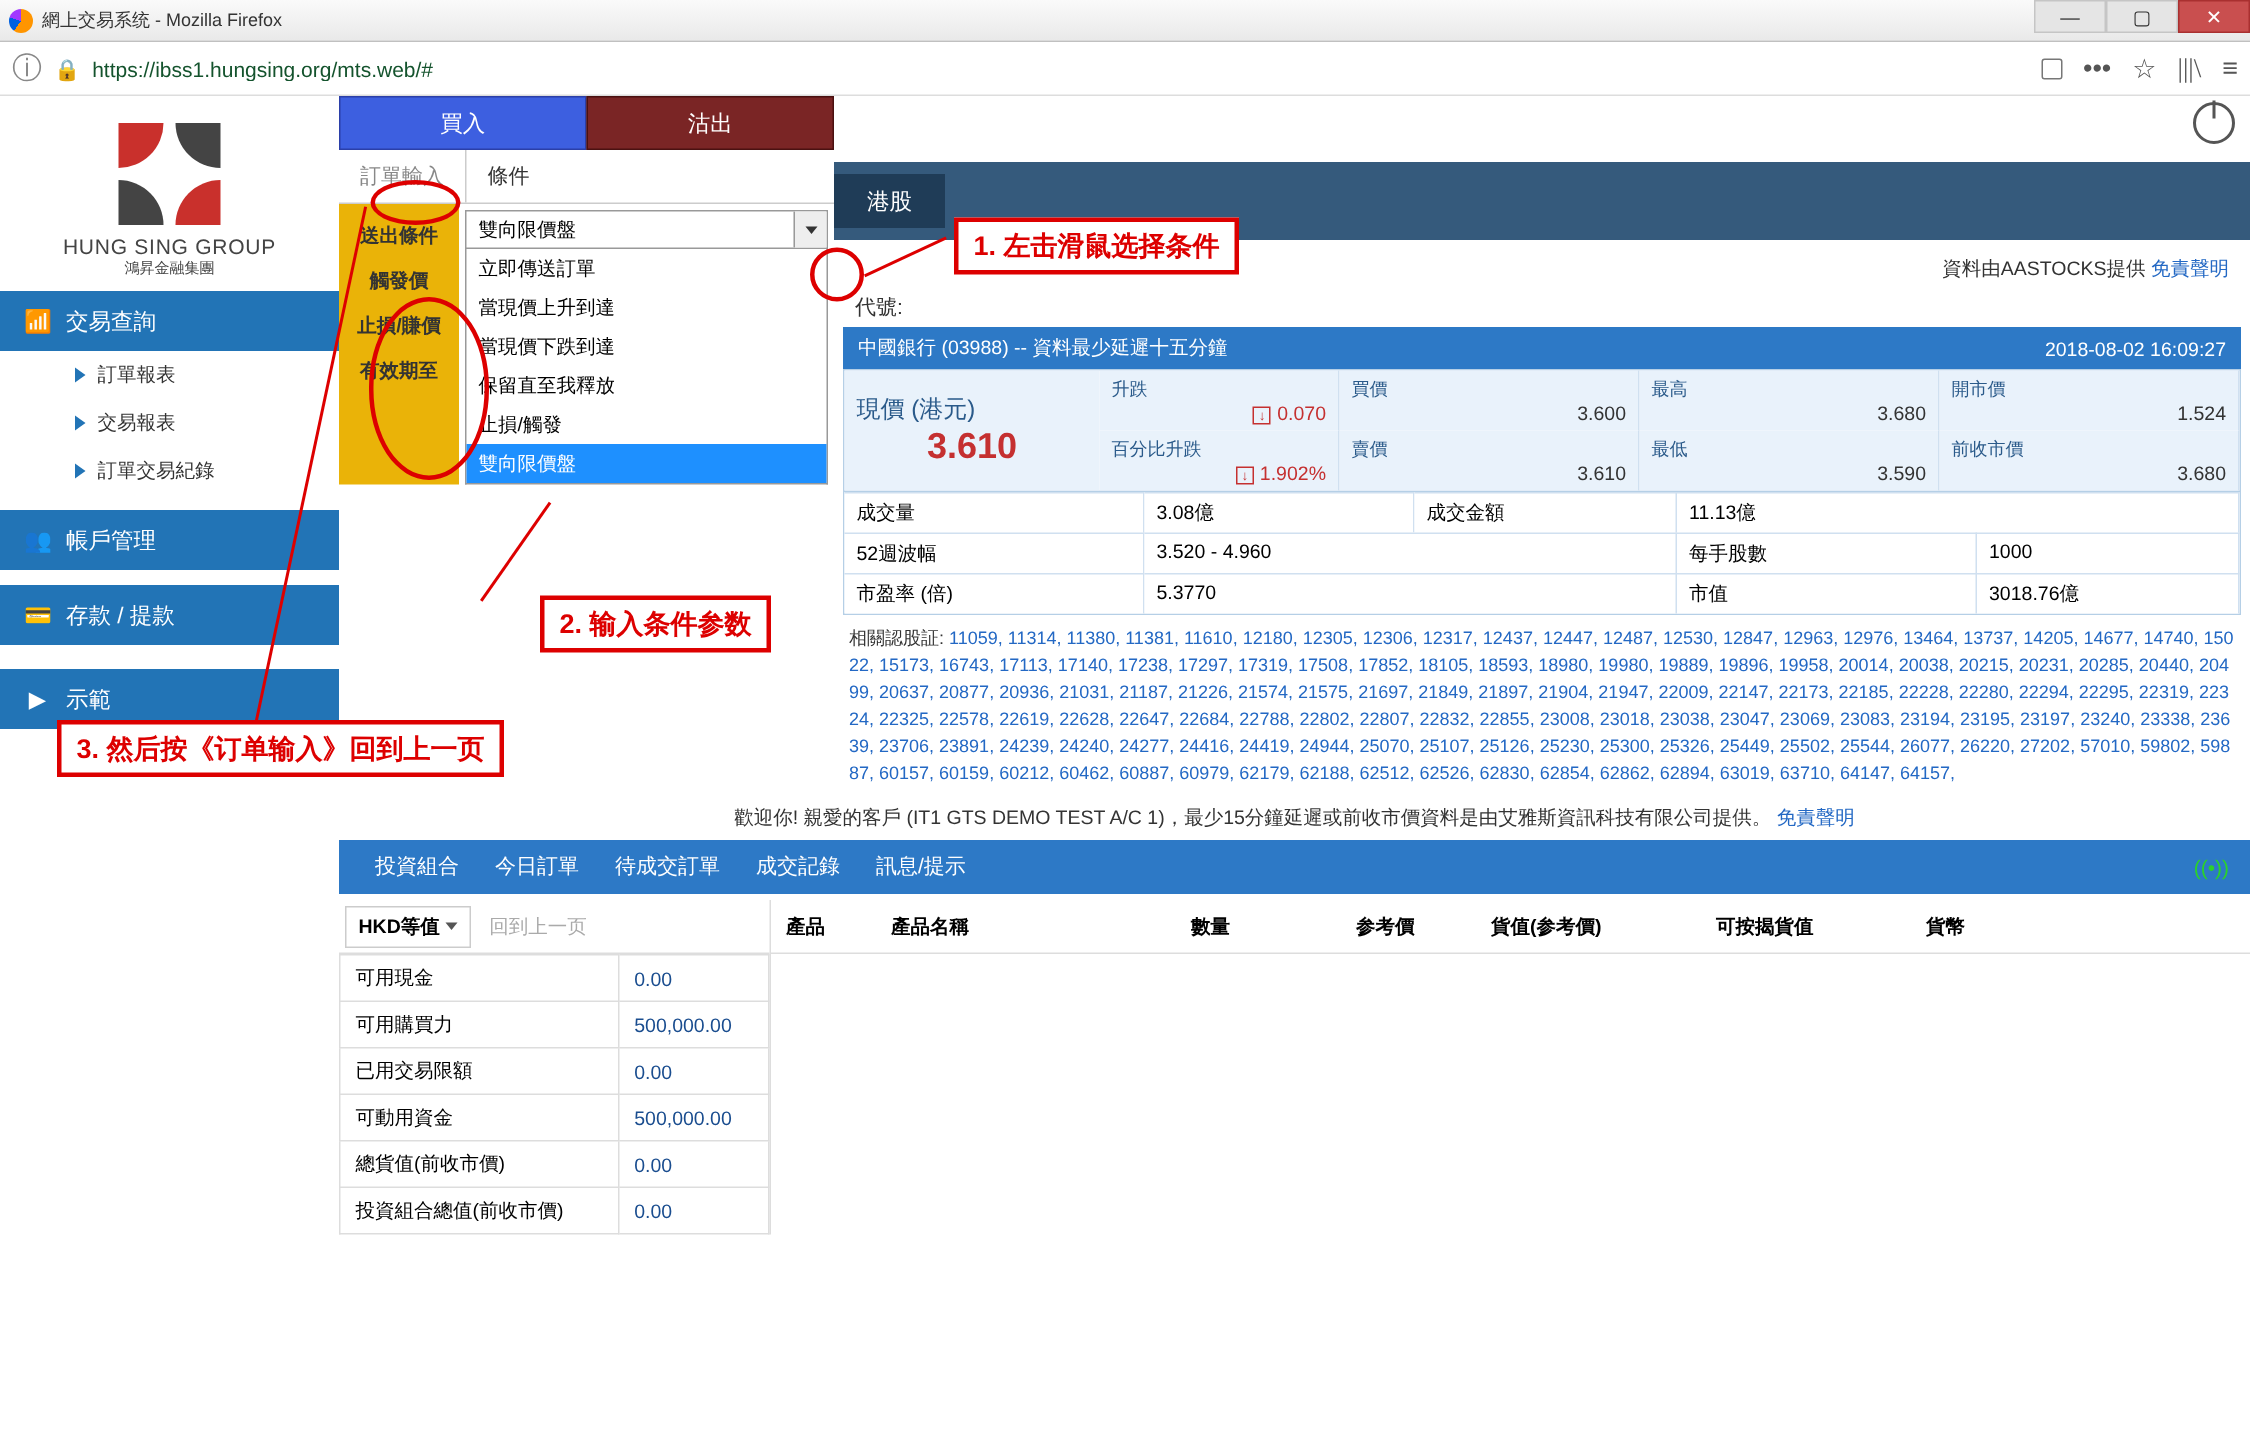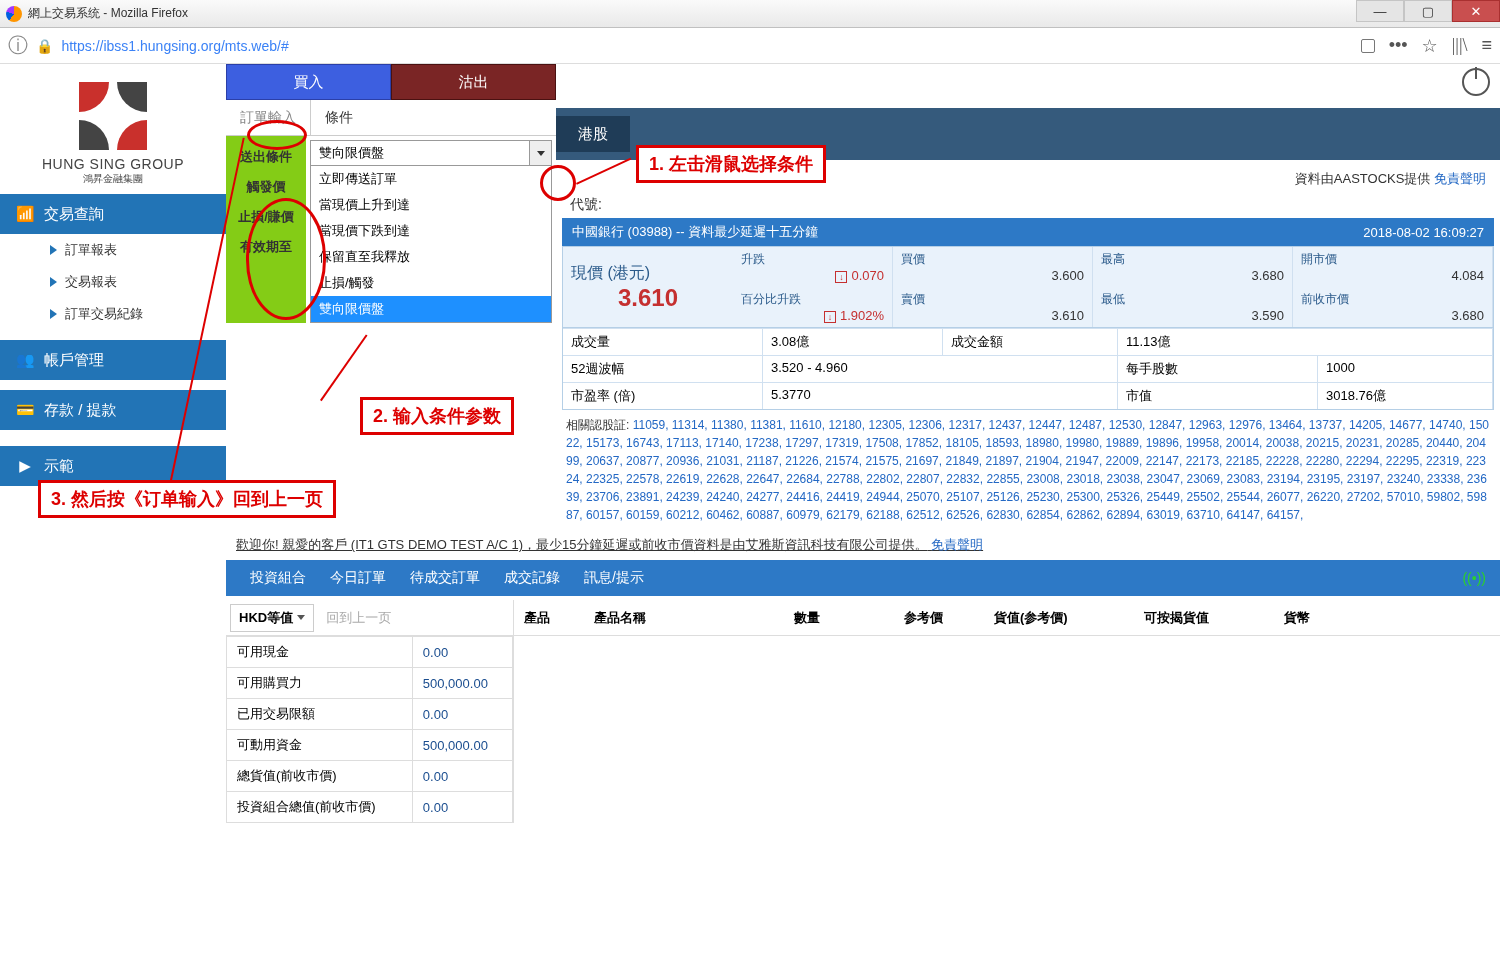--- a/index.html
+++ b/index.html
@@ -7,21 +7,21 @@
 
 
 .titlebar { height: 28px; background: linear-gradient(#fafafa,#e9e9e9); border-bottom:1px solid #c0c0c0; display:flex; align-items:center; padding:0 6px; font-size:12px; color:#333; position:relative; }
 .titlebar .ff-icon { width:16px; height:16px; border-radius:50%; background: conic-gradient(#ff9500 0 60%, #0060df 60% 80%, #a238ff 80% 100%); margin-right:6px; }
 .winbtns { position:absolute; right:0; top:0; display:flex; }
 .winbtn { width:48px; height:22px; border:1px solid #c5c5c5; background:#e5e5e5; display:flex; align-items:center; justify-content:center; font-size:13px; }
 .winbtn.close { background:#c94f4f; color:#fff; border-color:#a93030; }
 .urlbar { height:36px; display:flex; align-items:center; padding:4px 8px; border-bottom:1px solid #ddd; background:#fff; gap:8px; }
 .urlbar .nav { color:#888; font-size:20px; }
 .urlbar .lock { color:#12bc00; font-size:14px; }
-.urlbar input { flex:1; border:none; font-size:14px; color:#3b82f6; outline:none; }
+.urlbar input { flex:1; border:none; font-size:14px; color:#14532d; outline:none; }
 .urlbar .right { display:flex; gap:14px; align-items:center; color:#555; font-size:18px; }
 .urlbar .boxicon { border:1px solid #777; width:14px; height:14px; border-radius:2px; }
 
 .app { display:flex; position:absolute; top:64px; left:0; right:0; bottom:0; }
 
 
 .sidebar { width:239px; background:#fff; }
 .logo-area { text-align:center; padding:18px 0 8px; }
 .logo-shape { width:68px; height:68px; margin:0 auto 6px; position:relative; }
 .logo-shape::before,.logo-shape::after{content:"";position:absolute;width:30px;height:30px;background:#c9302c;}
@@ -46,21 +46,21 @@
 
 .order-panel { width:330px; }
 .buy-sell { display:flex; }
 .bs-tab { flex:1; height:36px; display:flex; align-items:center; justify-content:center; color:#fff; font-size:15px; border:1px solid #444; }
 .bs-buy { background:#3d5fe0; border-color:#2b3fa8; }
 .bs-sell { background:#7a2525; border-color:#4a1111;text-align:center; }
 .tabs-row { display:flex; border-bottom:1px solid #ccc; height:36px; }
 .tab { padding:0 14px; display:flex; align-items:center; font-size:14px; color:#333; }
 .tab.active { color:#888; border-right:1px solid #ccc; }
 .order-form { display:flex; }
-.form-labels { width:80px; background:#84cc16; }
+.form-labels { width:80px; background:#eab308; }
 .form-label { height:30px; display:flex; align-items:center; justify-content:center; font-size:13px; font-weight:bold; color:#333; position:relative;}
 .form-right { flex:1; }
 .select-box { position:relative; border:1px solid #999; height:26px; margin:4px 4px 0; background:#fff; display:flex; align-items:center; padding:0 8px; font-size:13px; }
 .select-box .dd-btn { position:absolute; right:0; top:0; bottom:0; width:22px; background:#eee; border-left:1px solid #999; display:flex; align-items:center; justify-content:center; }
 .select-box .dd-btn::after{content:"";border-left:4px solid transparent;border-right:4px solid transparent;border-top:5px solid #333;}
 .dropdown-list { border:1px solid #999; border-top:none; margin:0 4px; background:#fff; }
 .dd-opt { height:26px; display:flex; align-items:center; padding:0 8px; font-size:13px; }
 .dd-opt.sel { background:#1e90ff; color:#fff; }
 
 
@@ -82,21 +82,21 @@
 .big-price .lbl { align-self:flex-start; padding-left:8px; color:#2a5a8a; font-size:16px;}
 .big-price .val { color:#c53030; font-size:24px; font-weight:bold; }
 .redval { color:#c53030; }
 .down-ico { display:inline-block; width:12px;height:12px;border:1px solid #c53030;color:#c53030;font-size:9px;text-align:center;line-height:11px;margin-right:4px;}
 .quote-grid2 { display:grid; grid-template-columns: 200px 180px 1fr 200px 1fr; border:1px solid #b5cfe6; border-top:none; margin:0 6px; font-size:13px; }
 .qg2 { padding:4px 8px; border-right:1px solid #d0e0f0; border-top:1px solid #d0e0f0; background:#fff; }
 
 .warrants { margin:6px 10px; font-size:12px; color:#2368c4; line-height:1.5; word-break:break-all; max-height:150px; overflow:hidden;}
 .warrants .lbl { color:#333; }
 
-.welcome { text-align:left; padding:6px 10px; font-size:13px; color:#333;text-decoration:underline; }
+.welcome { text-align:center; padding:6px 10px; font-size:13px; color:#333; }
 .welcome .link { color:#2368c4; }
 
 
 .bottom-nav { background:#2d79c6; height:36px; display:flex; align-items:center; gap:24px; padding:0 24px; color:#fff; font-size:14px; position:relative;}
 .bottom-nav .live { position:absolute; right:14px; color:#2bd12b; font-size:14px; }
 .acct-area { display:flex; margin-top:4px; }
 .acct-left { width:288px; border-right:1px solid #ddd; }
 .hkd-row { display:flex; height:36px; align-items:center; border-bottom:1px solid #ddd; }
 .hkd-dd { border:1px solid #ccc; padding:4px 8px; margin:4px; font-size:13px; font-weight:bold; display:flex; align-items:center; gap:4px;}
 .hkd-dd::after{content:"";border-left:4px solid transparent;border-right:4px solid transparent;border-top:5px solid #555;}
@@ -274,21 +274,21 @@
           <div class="qcell">
               <div class="qlabel">買價</div>
               <div class="qval">3.600</div>
             </div>
           <div class="qcell">
               <div class="qlabel">最高</div>
               <div class="qval">3.680</div>
             </div>
           <div class="qcell">
               <div class="qlabel">開市價</div>
-              <div class="qval">4.084</div>
+              <div class="qval">1.524</div>
             </div>
           <div class="qcell">
               <div class="qlabel">百分比升跌</div>
               <div class="qval redval"><span class="down-ico">↓</span><span>1.902%</span></div>
             </div>
           <div class="qcell">
               <div class="qlabel">賣價</div>
               <div class="qval">3.610</div>
             </div>
           <div class="qcell">

